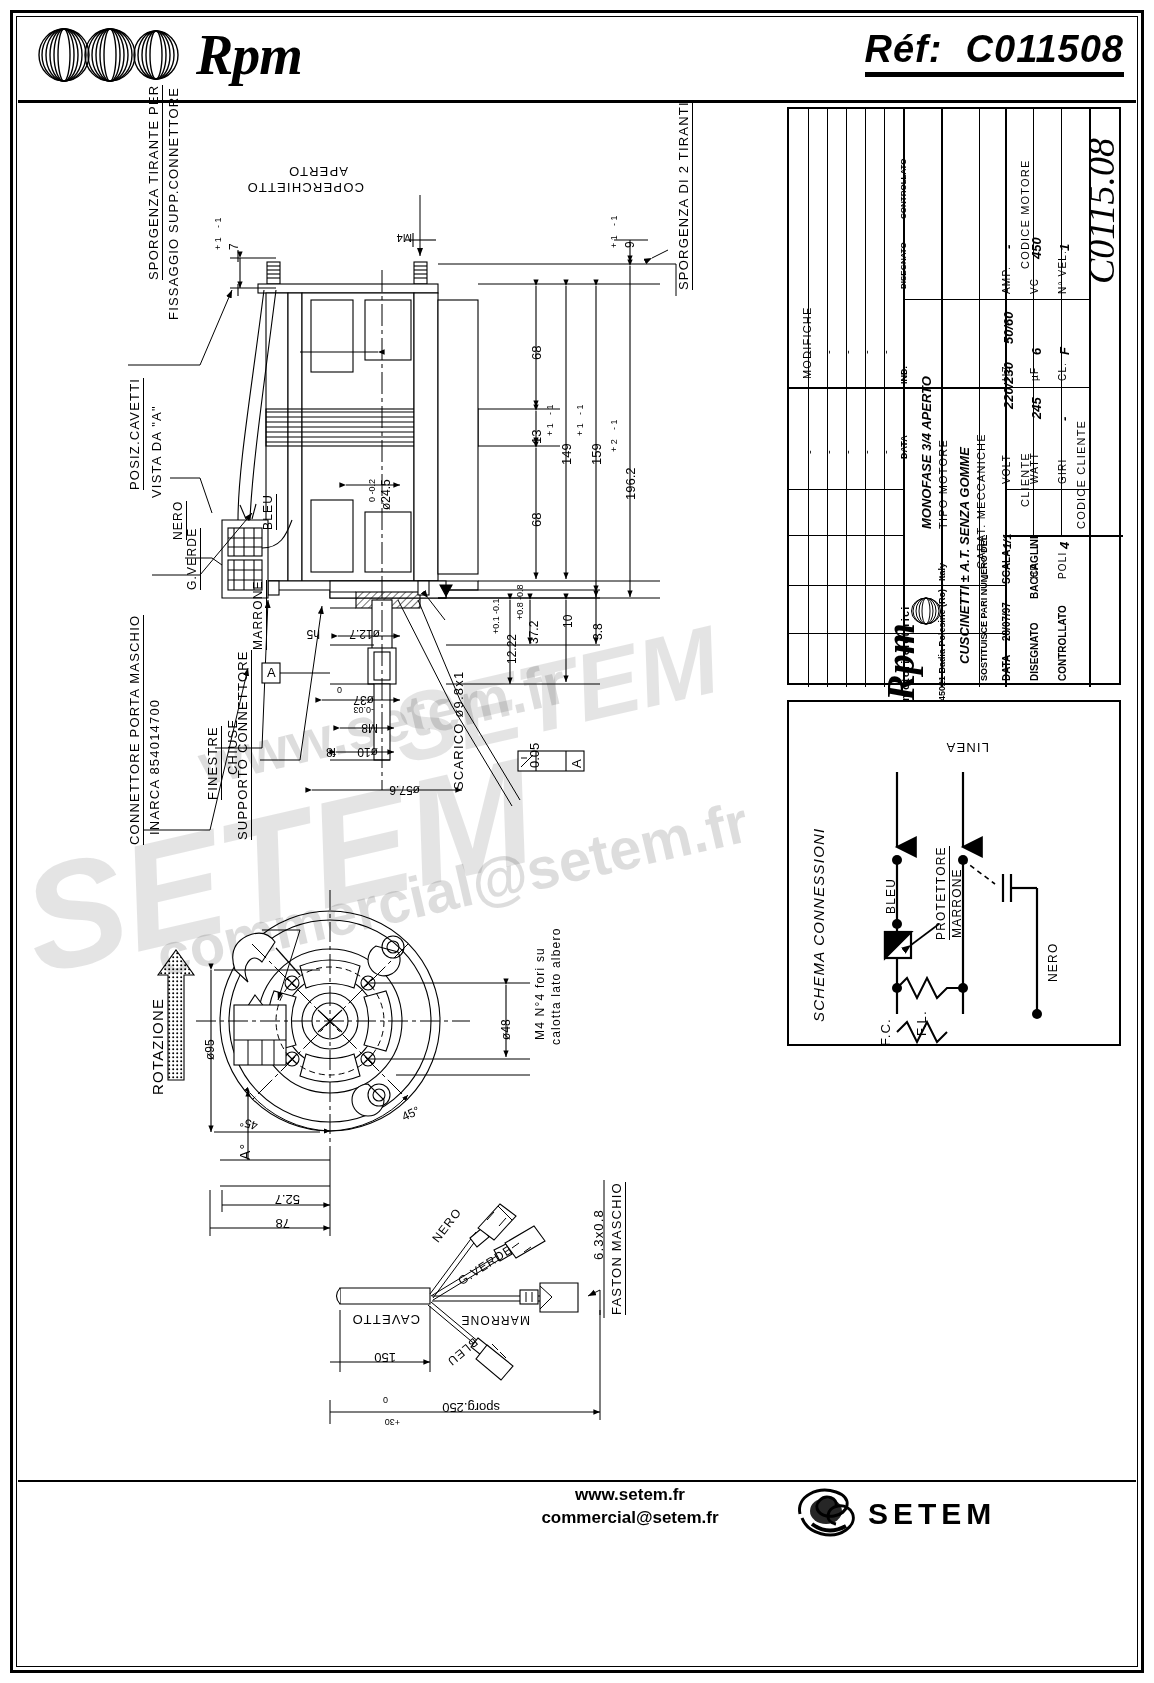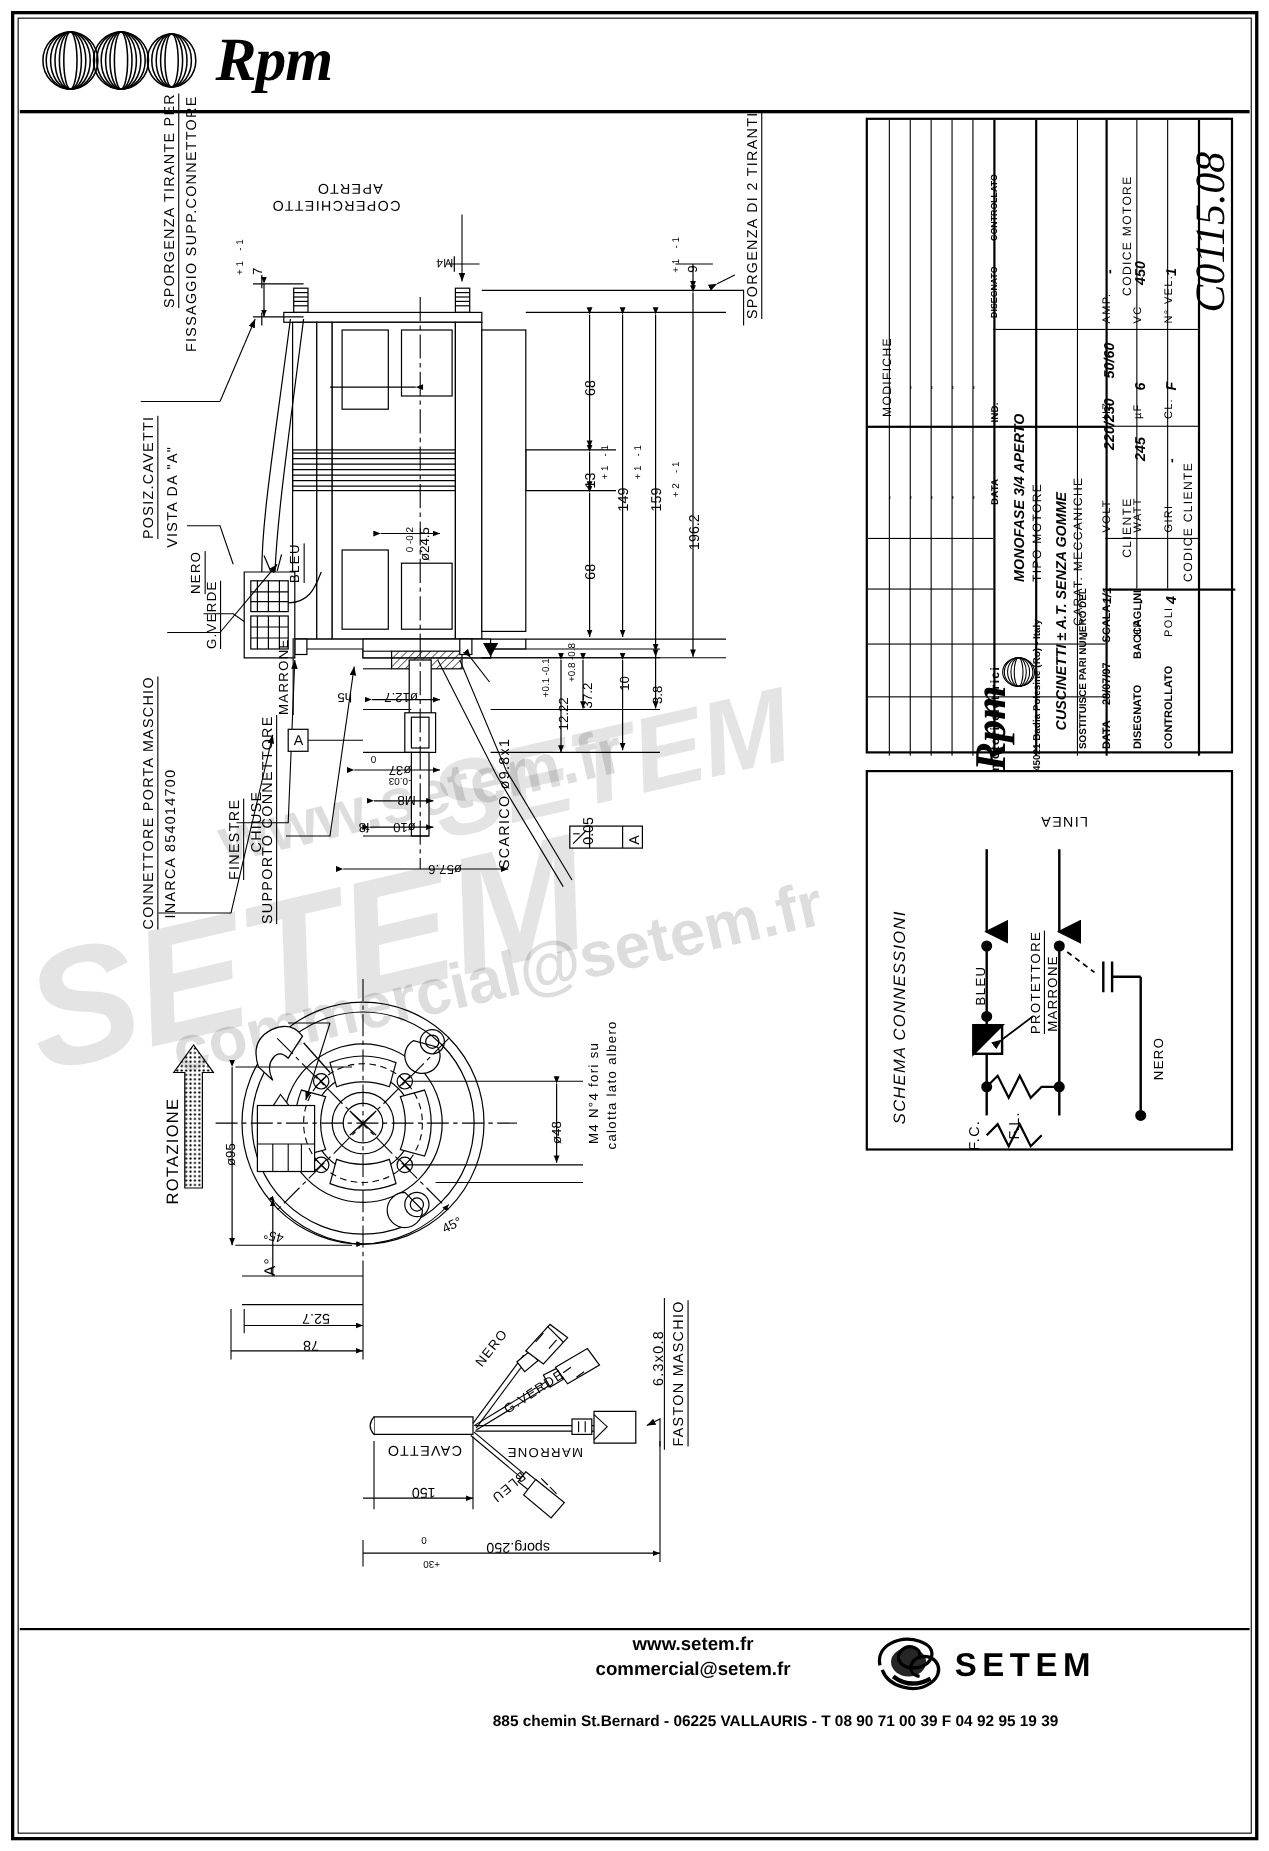--- a/index.html
+++ b/index.html
@@ -93,20 +93,23 @@
             <ellipse cx="118" cy="31" rx="10" ry="24"></ellipse>
           <ellipse cx="118" cy="31" rx="14" ry="24"></ellipse>
             <ellipse cx="118" cy="31" rx="18" ry="24"></ellipse>
           <ellipse cx="118" cy="31" rx="22" ry="24"></ellipse>
         </g>
       </g>
     </svg>
     <span class="logo-text">Rpm</span>
   </div>
 
+  <div class="ref">
+    <u><span>Réf:</span>&nbsp;&nbsp;<span>C011508</span></u>
+  </div>
 
   <div class="wm" style="left:20px;top:780px;font-size:150px;font-style:italic;transform:rotate(-13deg);">SETEM</div>
   <div class="wm" style="left:390px;top:640px;font-size:96px;font-style:italic;transform:rotate(-13deg);">SETEM</div>
   <div class="wm2" style="left:195px;top:690px;font-size:58px;transform:rotate(-13deg);">www.setem.fr</div>
   <div class="wm2" style="left:150px;top:855px;font-size:58px;transform:rotate(-13deg);">commercial@setem.fr</div>
 
   <svg class="dwg" width="1154" height="1683" viewBox="0 0 1154 1683">
     <defs>
       <marker id="ar" markerWidth="9" markerHeight="9" refX="8" refY="3" orient="auto">
         <path d="M0,0 L8,3 L0,6 z" fill="#000"></path>
@@ -702,21 +705,20 @@
     <span class="t s12 lsp r90" style="left:258px;top:280px;">NERO</span>
     <span class="t s12 lsp r90 ul" style="left:146px;top:238px;">PROTETTORE</span>
     <span class="t s13 lsp r90" style="left:126px;top:334px;">F.L.</span>
     <span class="t s13 lsp r90" style="left:90px;top:344px;">F.C.</span>
   </div>
 
   <div class="setem-web">
     <div>www.setem.fr</div>
     <div>commercial@setem.fr</div>
   </div>
-  <div class="setem-addr">885 chemin St.Bernard  -  06225 VALLAURIS  -  T 08 90 71 00 39   F 04 92 95 19 39</div>
   <div class="setem-logo">
     <svg width="250" height="58" viewBox="0 0 250 58">
       <g>
         <path d="M10 30 C6 12 28 2 46 8 C64 14 58 30 44 32 C30 34 22 24 30 16 C36 10 48 14 46 22" fill="none" stroke="#000" stroke-width="3"></path>
         <path d="M12 34 C18 50 42 56 56 46 C70 36 62 20 48 22 C36 24 34 38 46 40" fill="none" stroke="#000" stroke-width="3"></path>
         <ellipse cx="36" cy="27" rx="16" ry="13" fill="#000" opacity="0.85"></ellipse>
         <path d="M22 40 q16 12 34 2" fill="none" stroke="#000" stroke-width="4"></path>
       </g>
       <text x="78" y="40" class="setem-word">SETEM</text>
     </svg>

